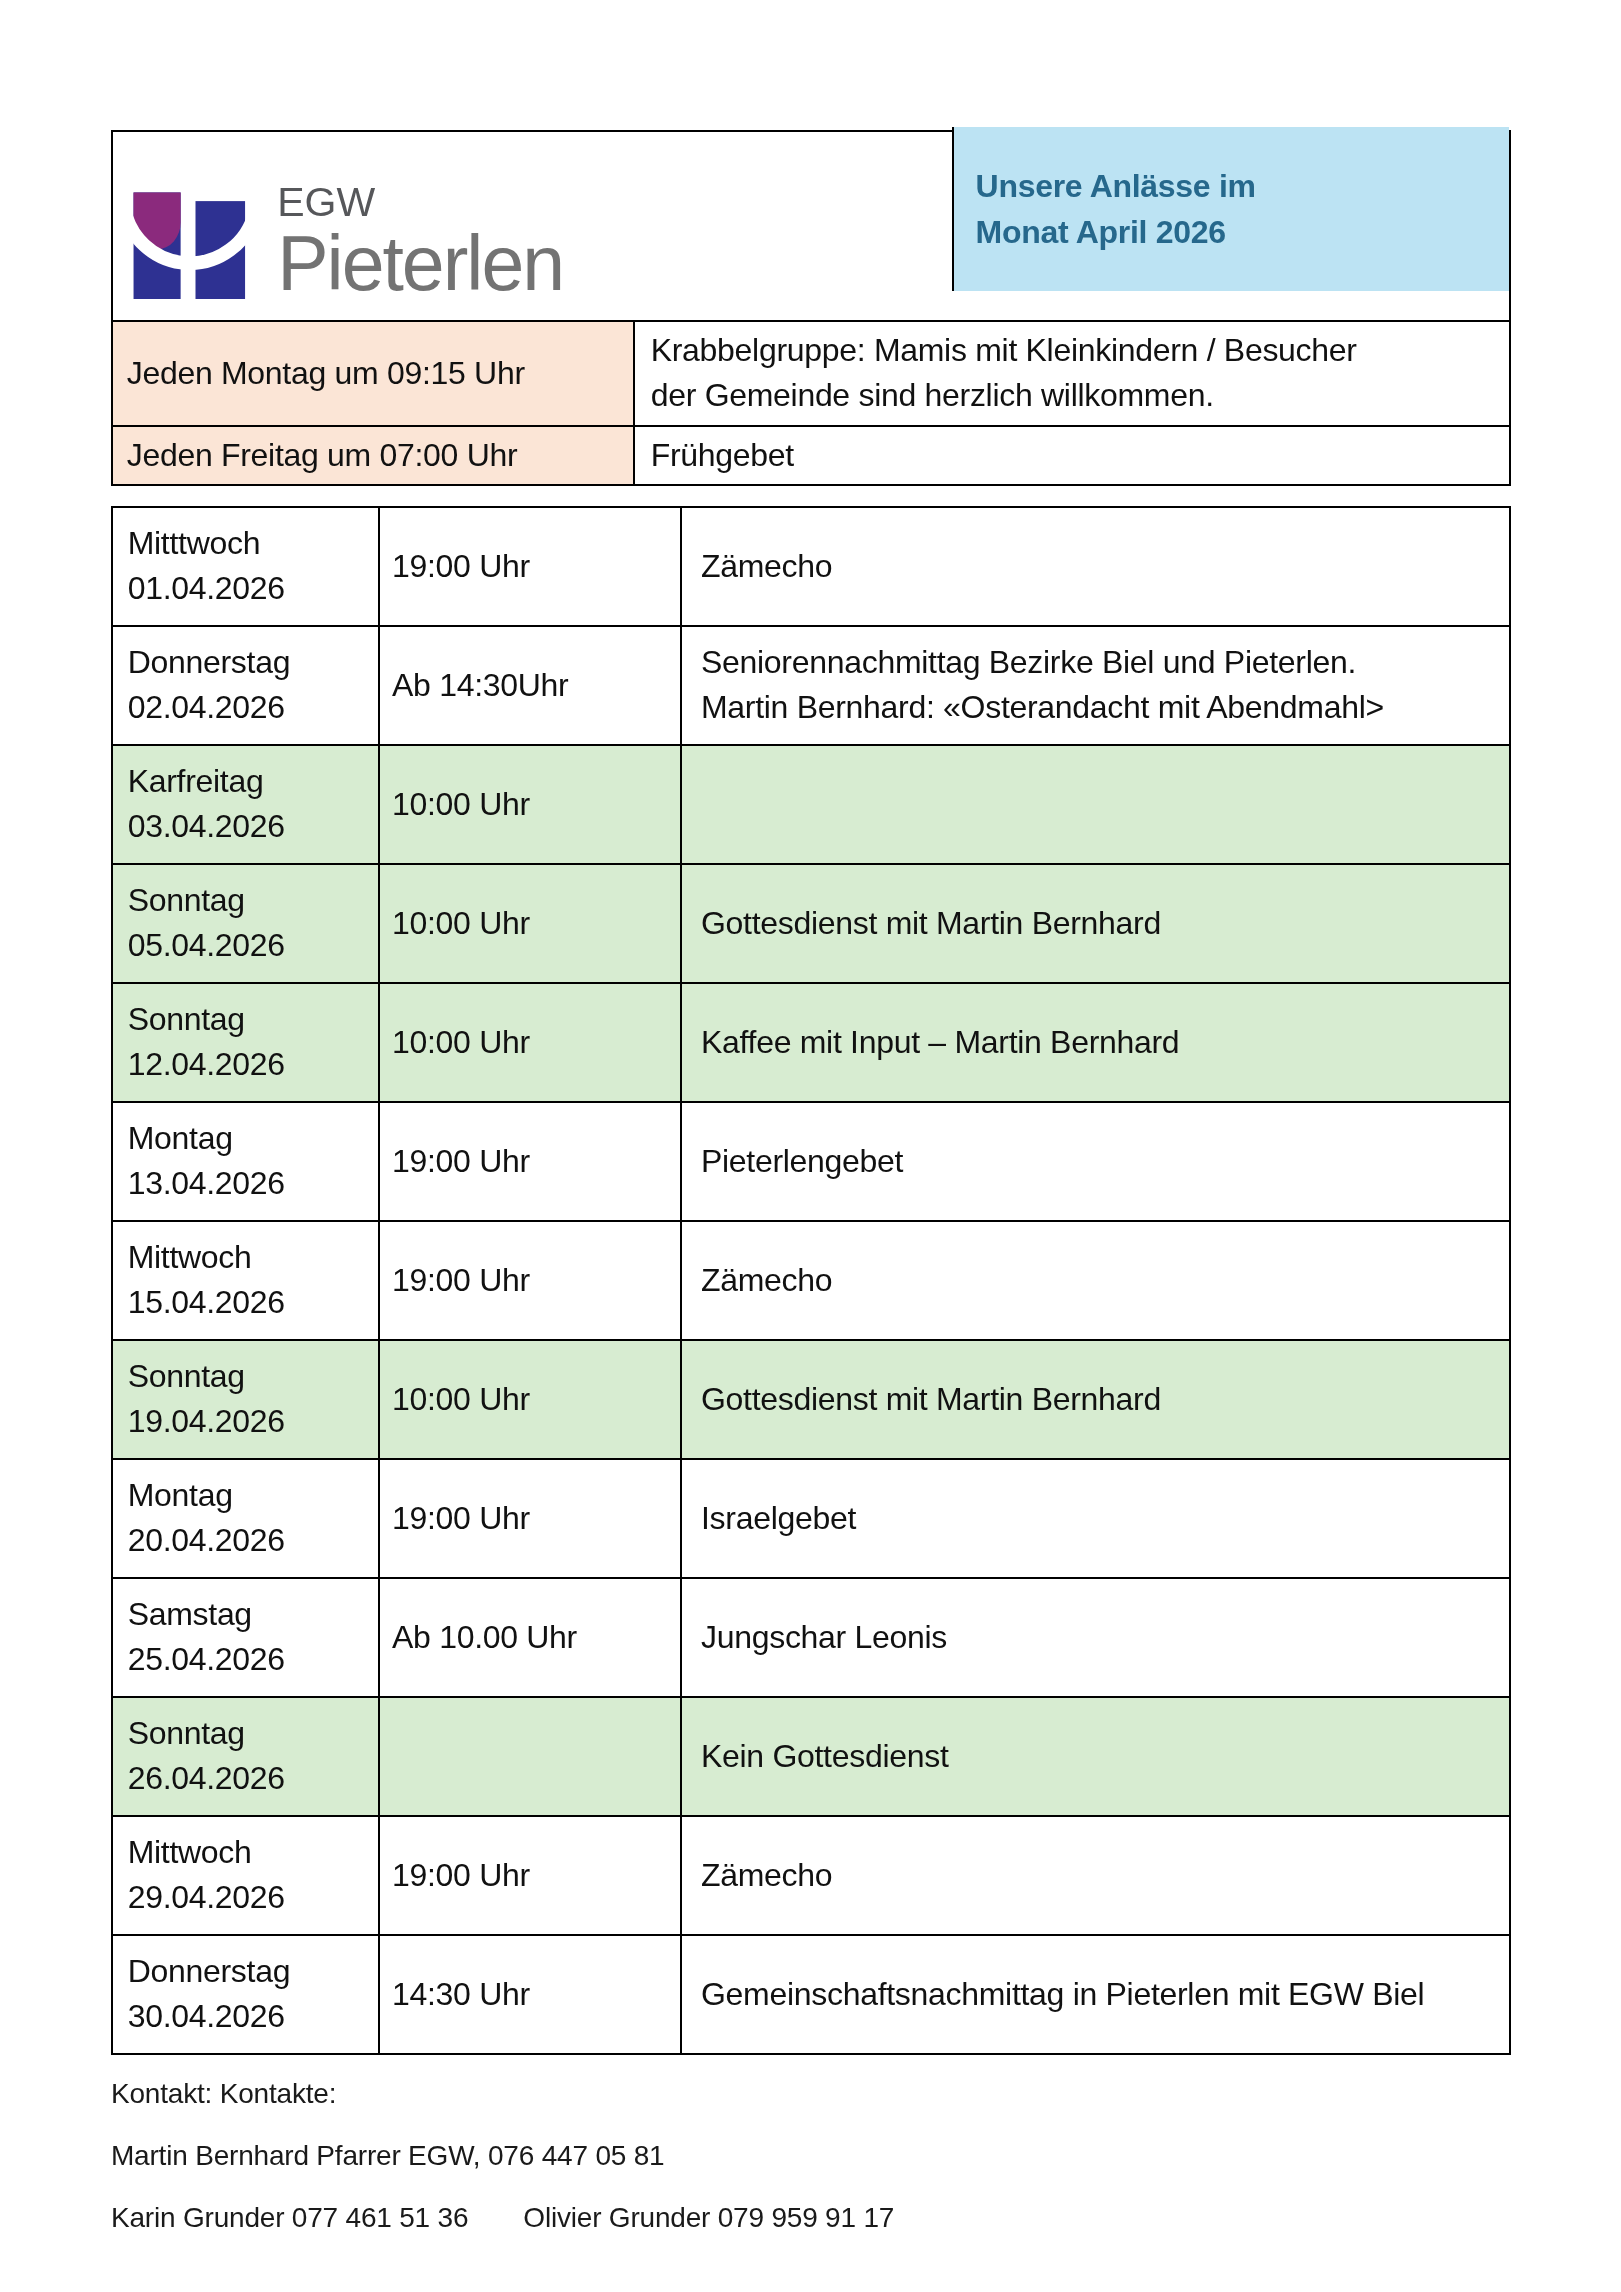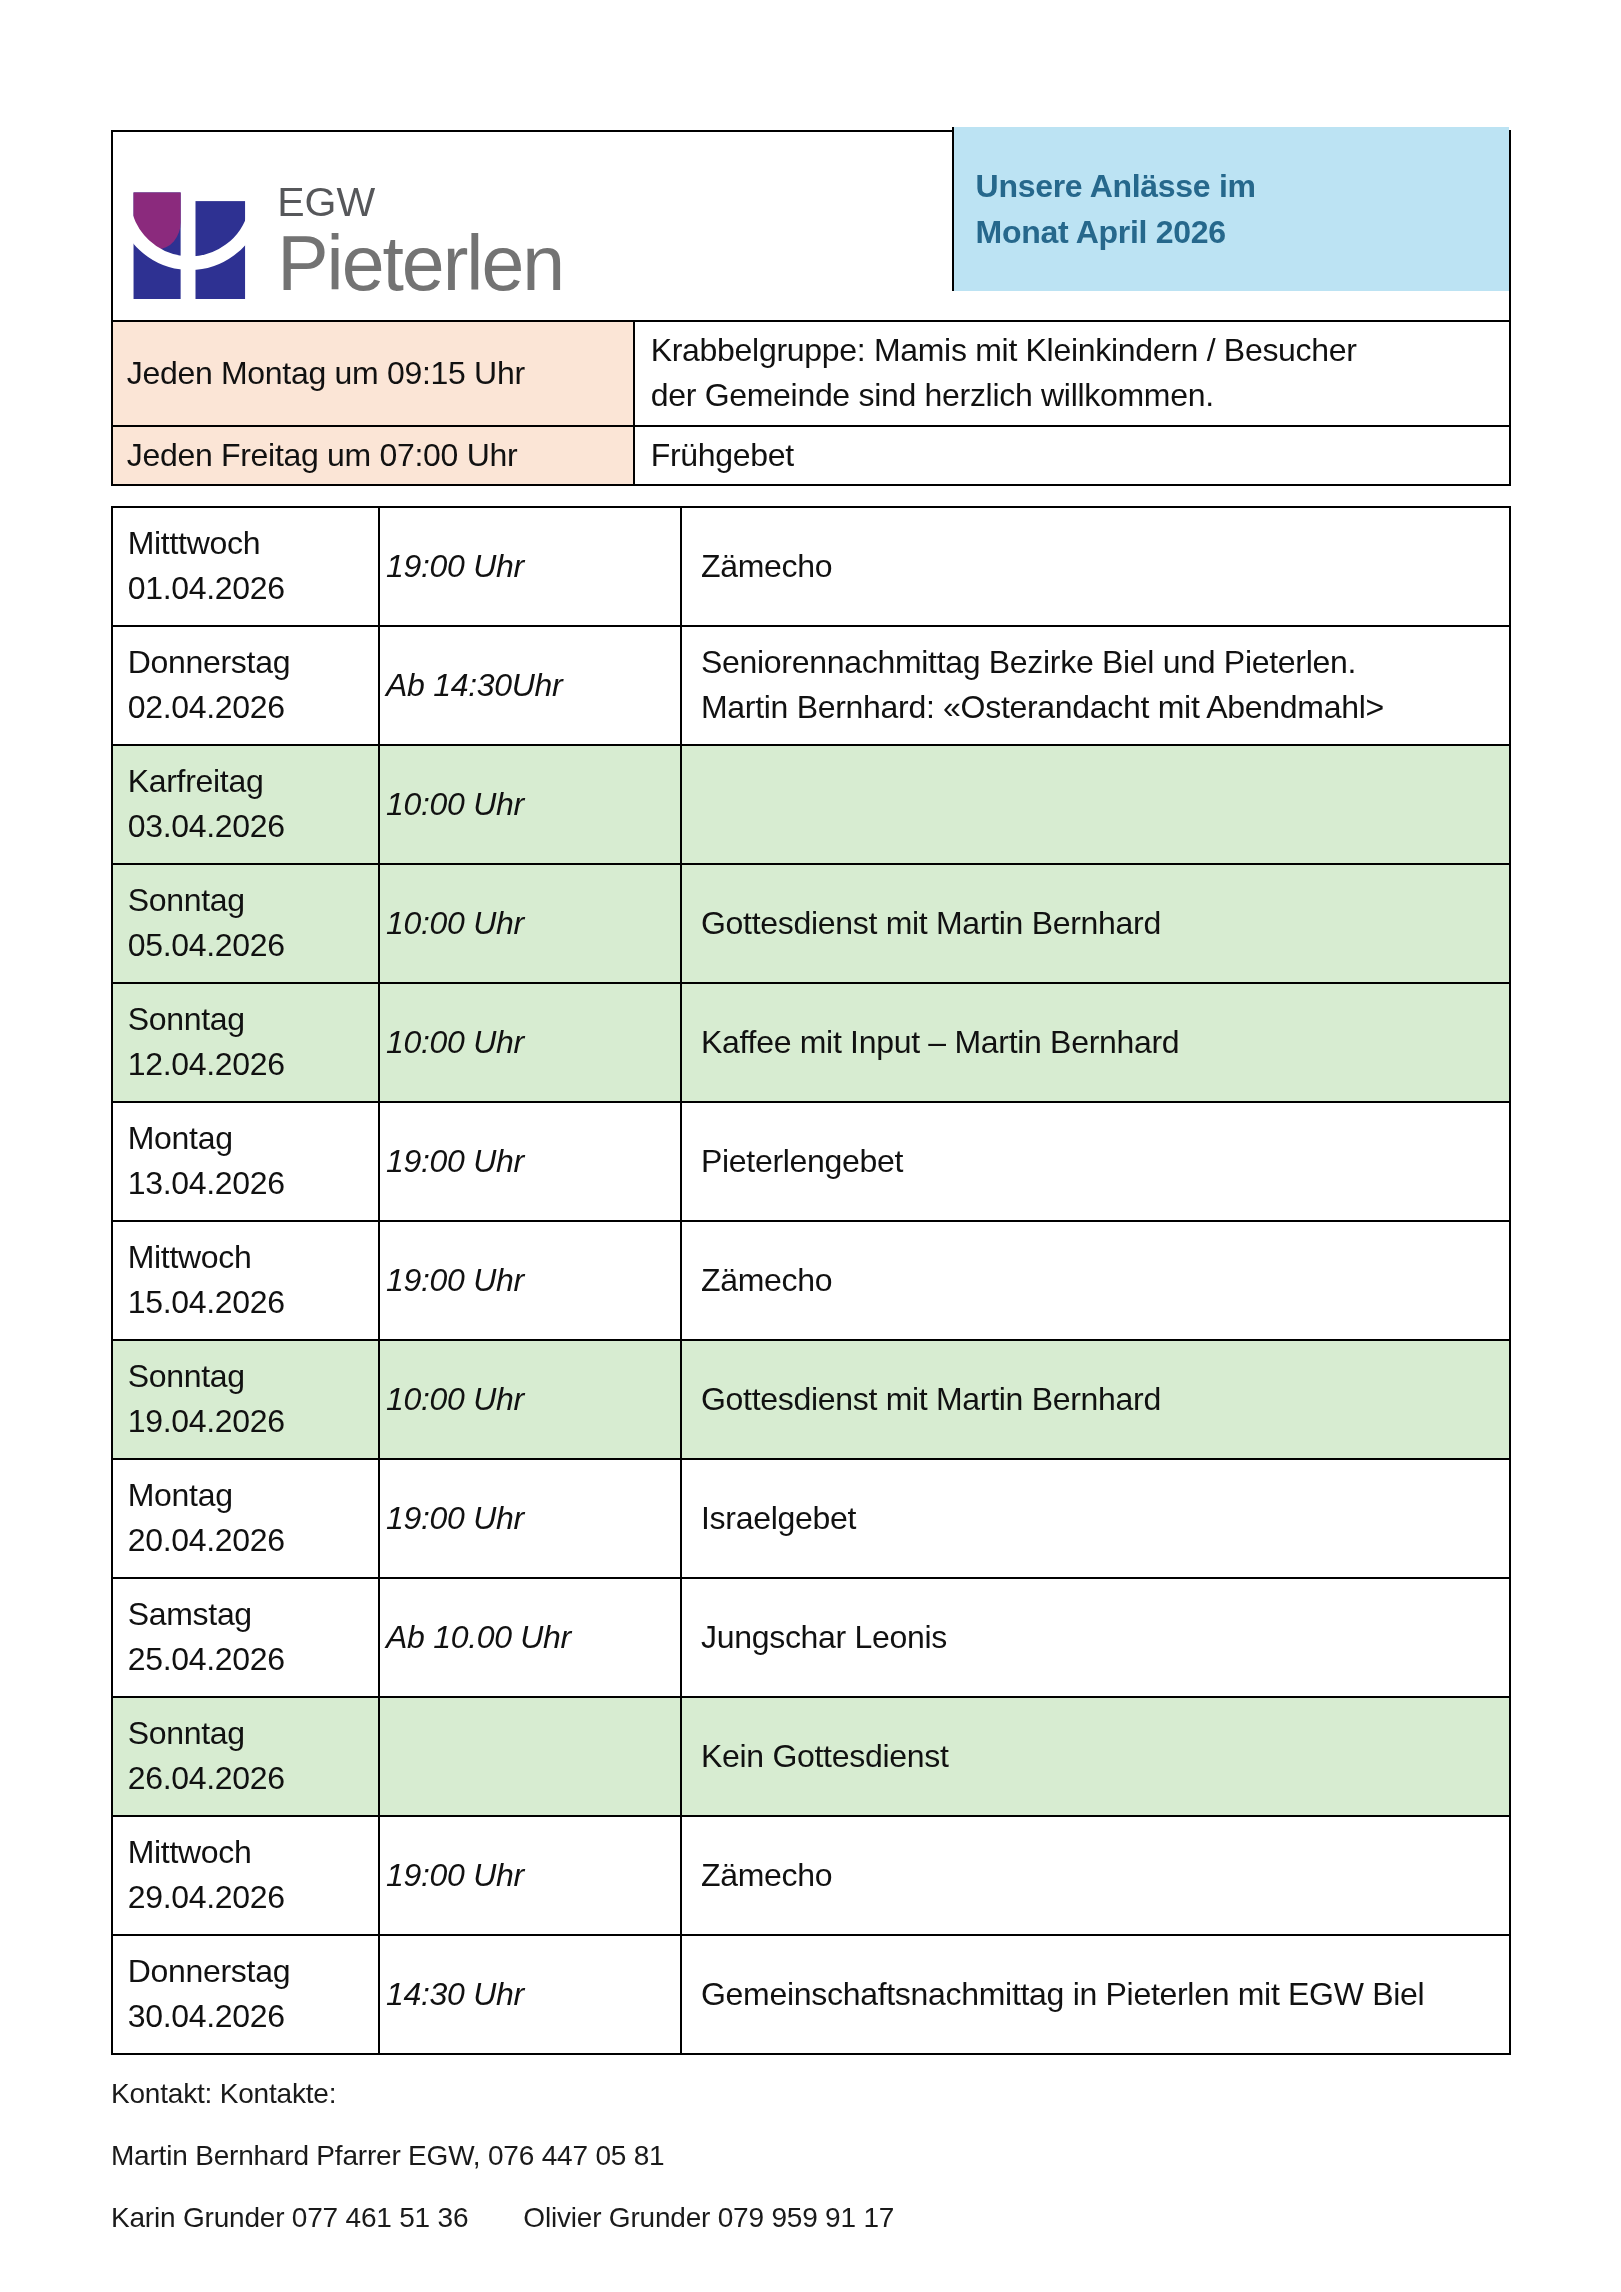--- a/index.html
+++ b/index.html
@@ -39,21 +39,21 @@
 
   
   .events-table{border:2.9px solid var(--border);box-sizing:border-box;margin-top:20px;background:#84cc16;}
   .erow{display:grid;grid-template-columns:267px 302px 1fr;min-height:117px;border-top:2.9px solid var(--border);background:#fff;}
   #events .erow:first-child{border-top:none;}
   .erow.hl{background:var(--green);}
   .erow.hl .cell{background:var(--green);}
   .cell{display:flex;align-items:center;font-size:32px;line-height:1.42;white-space:pre-line;
         box-sizing:border-box;letter-spacing:-0.3px;}
   .cell.day{padding-left:14.7px;border-right:2px solid var(--border);}
-  .cell.time{padding-left:6px;border-right:2px solid var(--border);font-style:italic;}
+  .cell.time{padding-left:12px;border-right:2px solid var(--border);}
   .cell.desc{padding-left:19px;padding-right:9.8px;}
 
   
   .footer{margin-top:7.8px;font-size:28px;color:#1a1a1a;letter-spacing:-0.2px;}
   .footer-line{line-height:62px;}
   .footer-line.split{display:flex;gap:55px;}
 </style>
 </head>
 <body>
 

